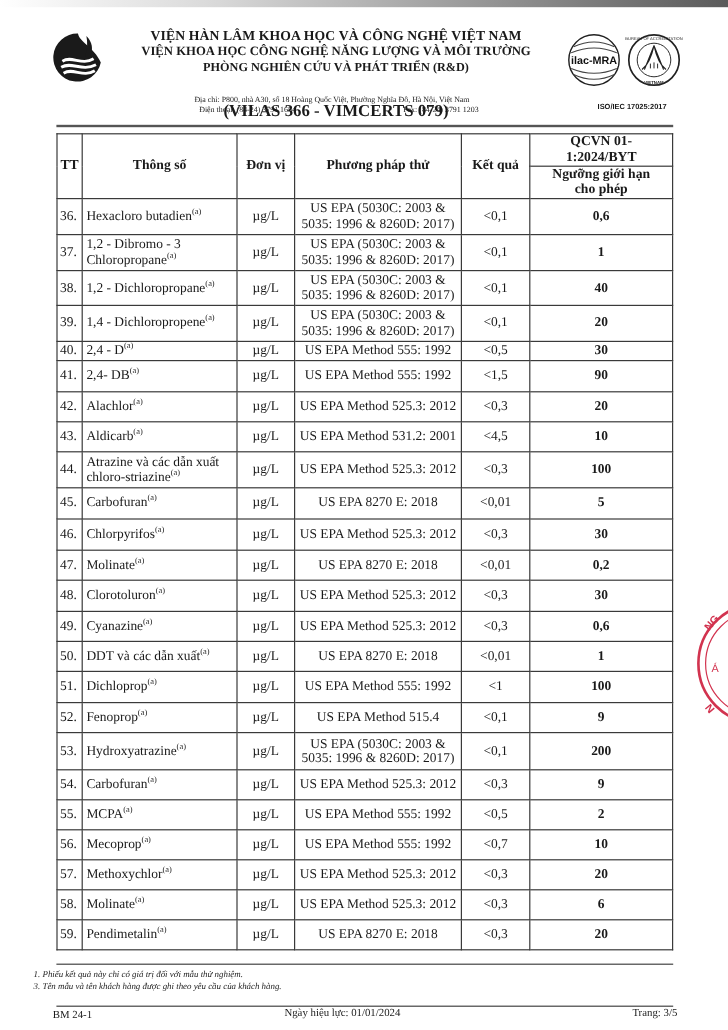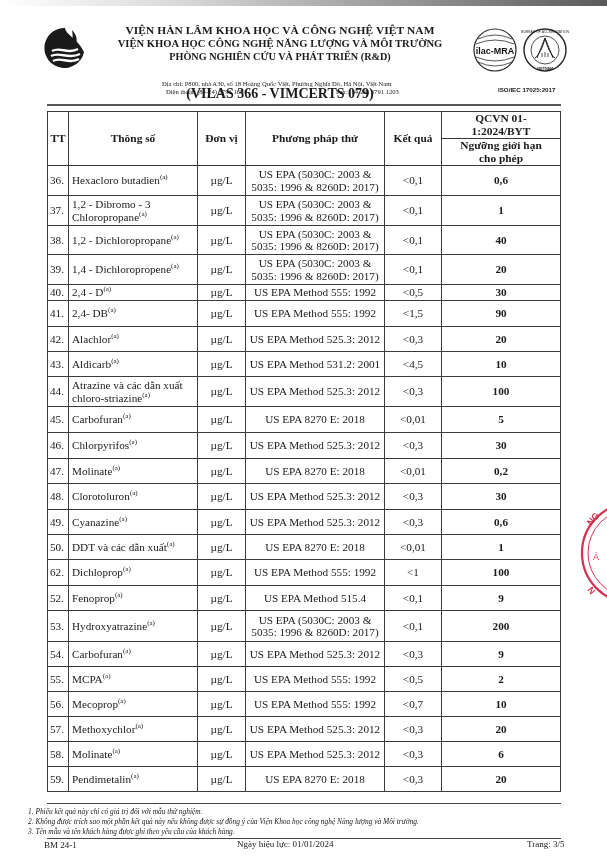--- a/index.html
+++ b/index.html
@@ -217,21 +217,21 @@
       </tr>
       <tr style="height: 25px;">
         <td class="c-tt"><span>50.</span></td>
         <td class="c-param"><span>DDT và các dẫn xuất</span><sup>(a)</sup></td>
         <td class="c-unit"><span>µg/L</span></td>
         <td class="c-method"><span>US EPA 8270 E: 2018</span></td>
         <td class="c-res"><span>&lt;0,01</span></td>
         <td class="c-lim"><span>1</span></td>
       </tr>
       <tr style="height: 26px;">
-        <td class="c-tt"><span>62.</span></td>
+        <td class="c-tt"><span>51.</span></td>
         <td class="c-param"><span>Dichloprop</span><sup>(a)</sup></td>
         <td class="c-unit"><span>µg/L</span></td>
         <td class="c-method"><span>US EPA Method 555: 1992</span></td>
         <td class="c-res"><span>&lt;1</span></td>
         <td class="c-lim"><span>100</span></td>
       </tr>
       <tr style="height: 25px;">
         <td class="c-tt"><span>52.</span></td>
         <td class="c-param"><span>Fenoprop</span><sup>(a)</sup></td>
         <td class="c-unit"><span>µg/L</span></td>
@@ -294,21 +294,20 @@
         <td class="c-method"><span>US EPA 8270 E: 2018</span></td>
         <td class="c-res"><span>&lt;0,3</span></td>
         <td class="c-lim"><span>20</span></td>
       </tr>
     </tbody>
 </table>
 
 <div class="foot-rule" style="top:803px"></div>
 <div class="notes">
   <div>1. Phiếu kết quả này chỉ có giá trị đối với mẫu thử nghiệm.</div>
-  <div>2. Không được trích sao một phần kết quả này nếu không được sự đồng ý của Viện Khoa học công nghệ Năng lượng và Môi trường.</div>
   <div>3. Tên mẫu và tên khách hàng được ghi theo yêu cầu của khách hàng.</div>
 </div>
 <div class="foot-rule" style="top:838px;height:0.8px"></div>
 <div class="bm">BM 24-1</div>
 <div class="eff">Ngày hiệu lực: 01/01/2024</div>
 <div class="page">Trang: 3/5</div>
 
 <svg class="stamp" viewBox="0 0 60 110">
   <circle cx="55" cy="55" r="50" fill="none" stroke="#d2334f" stroke-width="2.2"></circle>
   <circle cx="55" cy="55" r="44" fill="none" stroke="#d2334f" stroke-width="1"></circle>

